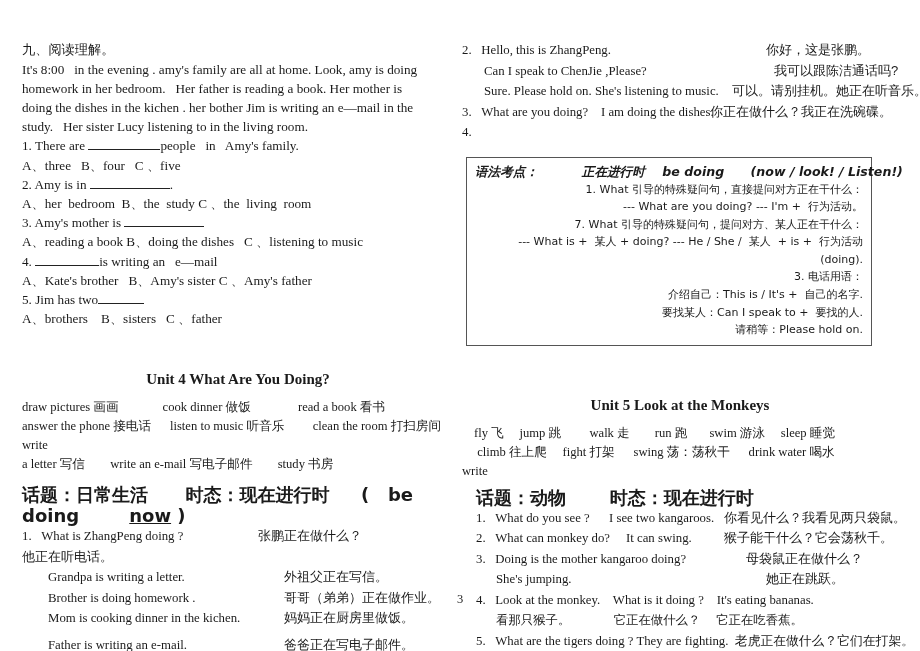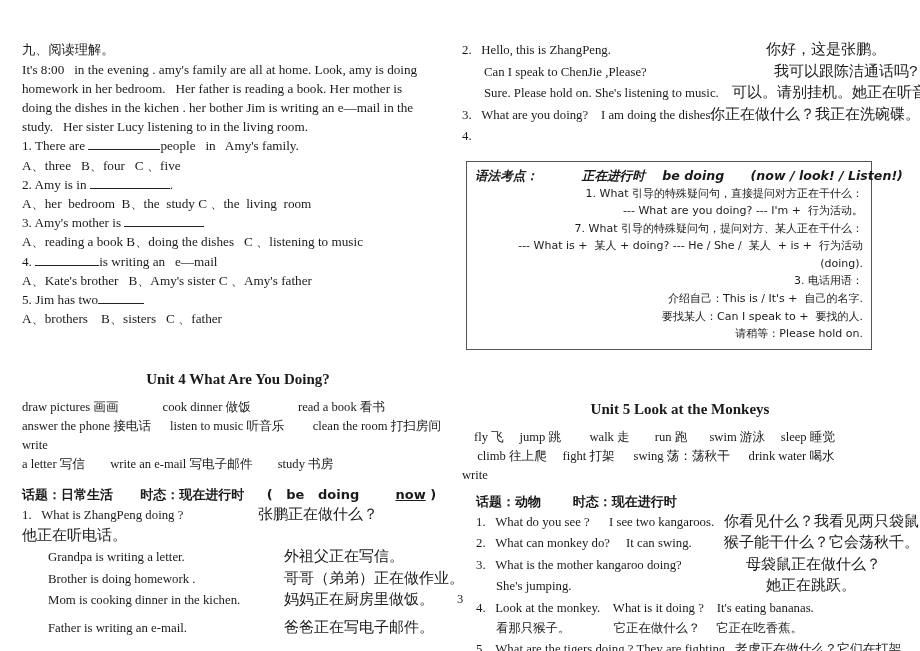--- a/index.html
+++ b/index.html
@@ -57,33 +57,33 @@
     font-size: 15px;
     line-height: 22px;
     margin: 4px 0 8px 0;
     font-family: "Liberation Serif", "DejaVu Serif", serif;
   }
 
   .vocab { font-size: 12.6px; line-height: 19px; white-space: pre-wrap; }
 
   .topic {
     font-weight: bold;
-    font-size: 13px;
+    font-size: 18px;
     line-height: 21px;
     font-family: "DejaVu Sans", "Liberation Sans", sans-serif;
     white-space: pre-wrap;
   }
   .topic .u { text-decoration: underline; }
 
   .dlg { font-size: 12.8px; line-height: 20.5px; position: relative; }
   .dlg-row { display: flex; align-items: baseline; }
   .dlg-en { flex: 0 0 auto; white-space: pre; }
   .dlg-cn {
-    font-family: Liberation Mono, monospace;
-    font-size: 15px;
+    font-family: Liberation Sans, sans-serif;
+    font-size: 13px;
     white-space: pre;
   }
 
   
   .gbox {
     border: 1px solid #555;
     padding: 5px 8px 6px 8px;
     margin-top: 14px;
     margin-left: 4px;
     width: 406px;
@@ -239,21 +239,21 @@
       <div class="dlg">
         <div class="dlg-row">
           <span class="dlg-en" style="width:248px;padding-left:14px;"><span>1.</span>&nbsp;&nbsp;&nbsp;<span>What do you see ?      I see two kangaroos.</span></span>
           <span class="dlg-cn">你看见什么？我看见两只袋鼠。</span>
         </div>
         <div class="dlg-row">
           <span class="dlg-en" style="width:248px;padding-left:14px;"><span>2.</span>&nbsp;&nbsp;&nbsp;<span>What can monkey do?     It can swing.</span></span>
           <span class="dlg-cn">猴子能干什么？它会荡秋千。</span>
         </div>
         <div class="dlg-row">
-          <span class="dlg-en" style="width:248px;padding-left:14px;"><span>3.</span>&nbsp;&nbsp;&nbsp;<span>What is the mother kangaroo doing?</span></span>
+          <span class="dlg-en" style="width:248px;padding-left:14px;"><span>3.</span>&nbsp;&nbsp;&nbsp;<span>Doing is the mother kangaroo doing?</span></span>
           <span class="dlg-cn" style="padding-left:22px;">母袋鼠正在做什么？</span>
         </div>
         <div class="dlg-row">
           <span class="dlg-en" style="width:248px;padding-left:34px;">She's jumping.</span>
           <span class="dlg-cn" style="padding-left:22px;">她正在跳跃。</span>
         </div>
         <div class="dlg-row">
           <span class="dlg-en" style="padding-left:14px;"><span>4.</span>&nbsp;&nbsp;&nbsp;<span>Look at the monkey.    What is it doing ?    It's eating bananas.</span></span>
         </div>
         <div class="dlg-row">

